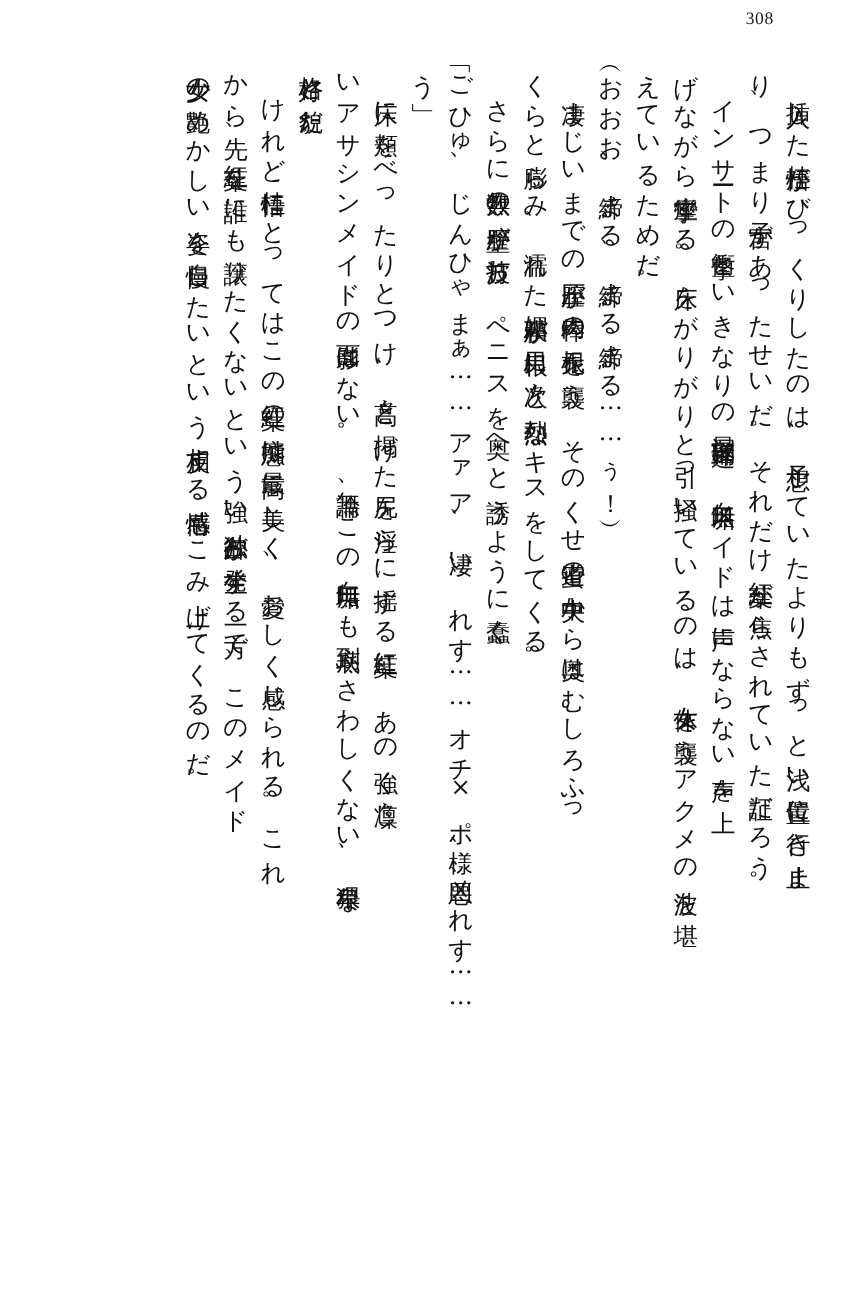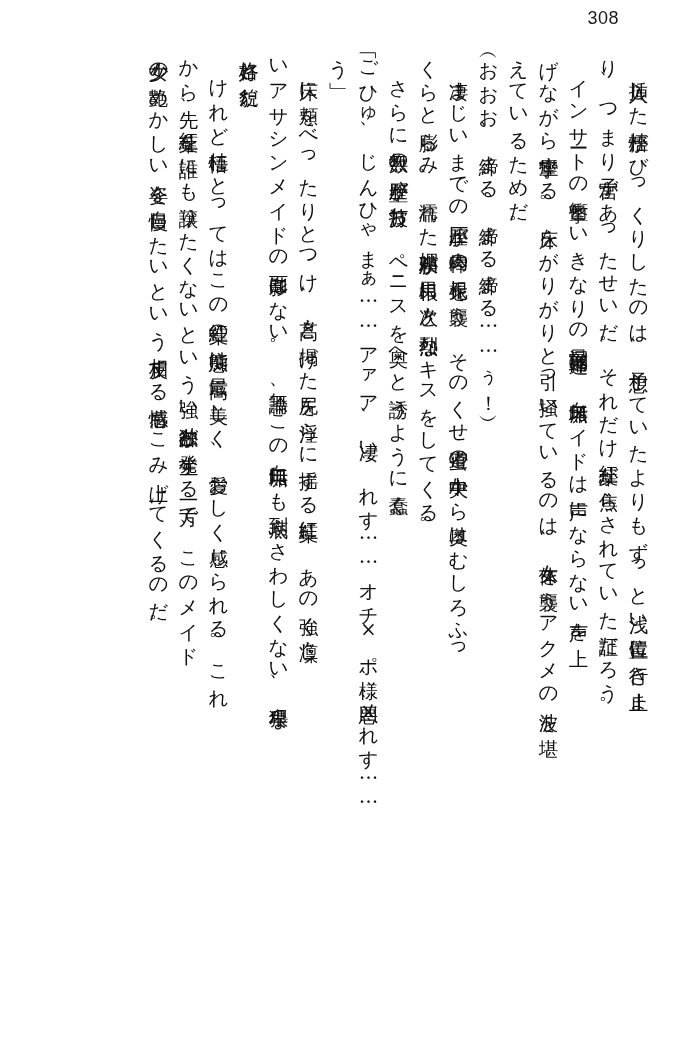--- a/index.html
+++ b/index.html
@@ -13,24 +13,24 @@
     height: 1050px;
     background: #ffffff;
     overflow: hidden;
     font-family: "DejaVu Serif", "Liberation Serif", serif;
     color: #141414;
   }
   .page-number {
     position: absolute;
     top: 8px;
     right: 64px;
-    font-size: 18px;
+    font-size: 14px;
     letter-spacing: 0.5px;
     color: #1a1a1a;
-    font-family: Liberation Sans, sans-serif;
+    font-family: Liberation Serif, serif;
   }
   .body-text {
     position: absolute;
     top: 46px;
     right: 30px;
     left: 24px;
     bottom: 30px;
     display: flex;
     flex-direction: row-reverse;
     align-items: flex-start;

